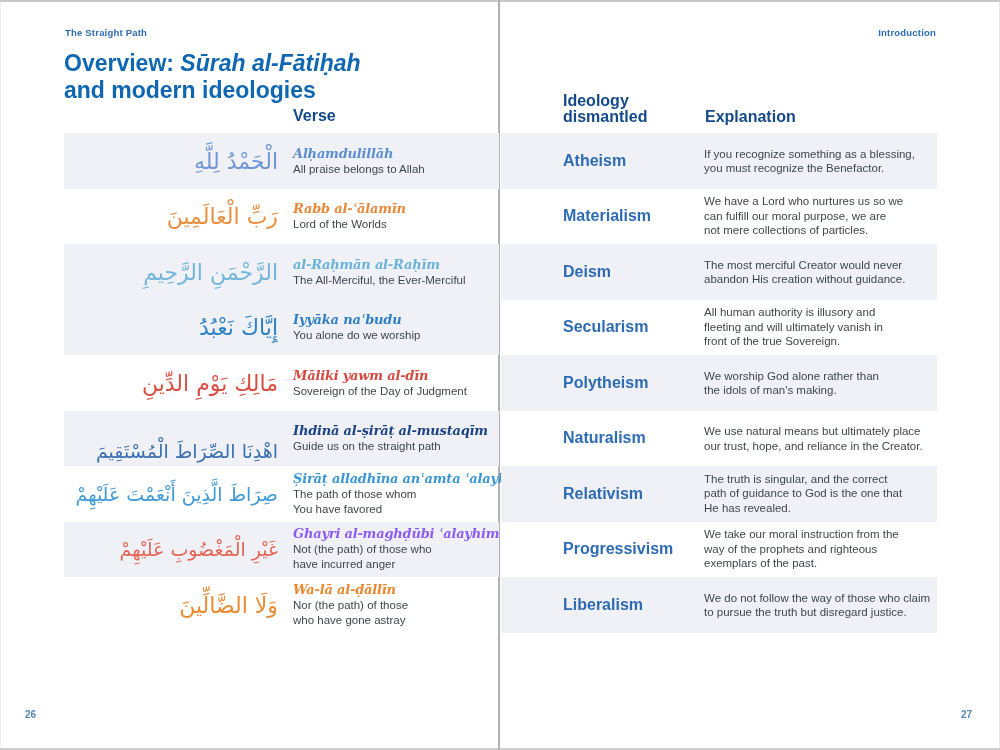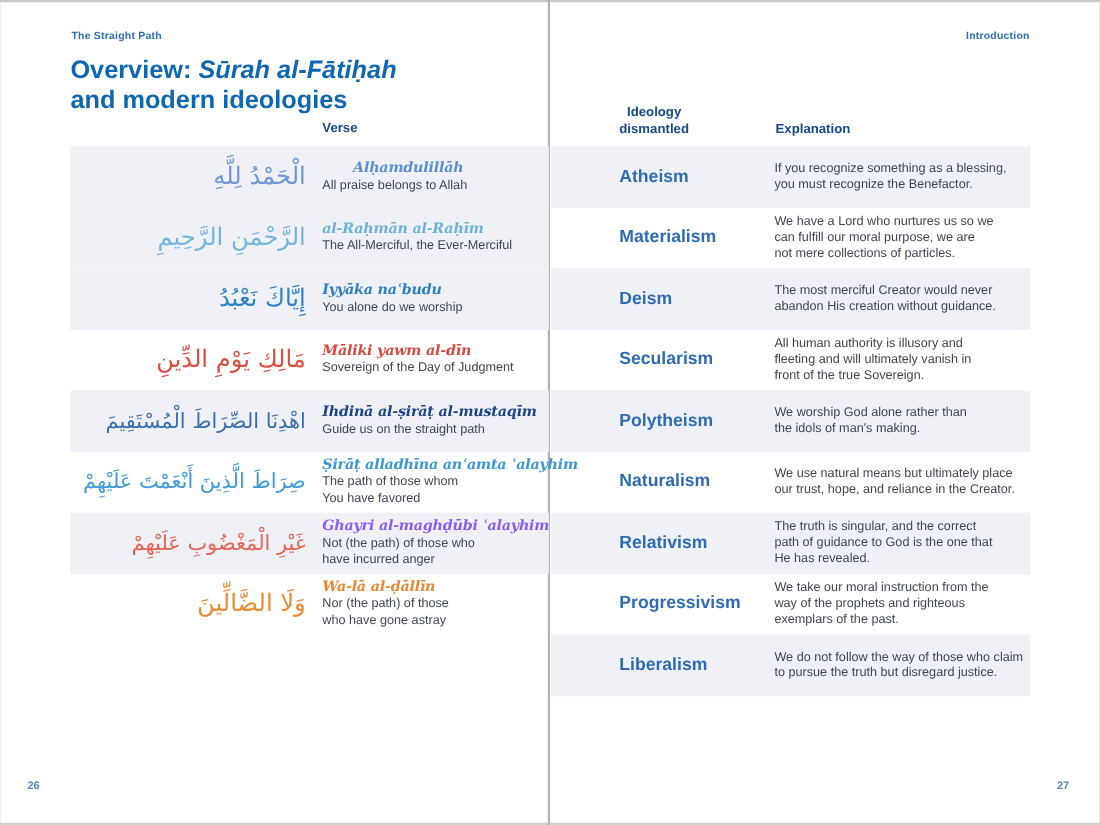--- a/index.html
+++ b/index.html
@@ -8,21 +8,21 @@
     font-family:"Liberation Sans","DejaVu Sans",sans-serif;
     box-shadow: inset 0 2px 0 #c9c9c9, inset 0 -2px 0 #cfcfcf, inset -1px 0 0 #e7e7e7, inset 1px 0 0 #efefef;
   }
   .divider{position:absolute;left:498px;top:0;bottom:0;width:2px;background:#b2b2b2;}
   .running{position:absolute;top:27px;font-size:9.5px;font-weight:bold;letter-spacing:0.2px;}
   .running.left{left:65px;}
   .running.right{right:64px;}
   .title{position:absolute;left:64px;top:50px;font-size:23px;font-weight:bold;line-height:27px;
          font-family:"Liberation Sans","DejaVu Sans",sans-serif;}
   .title .it{font-style:italic;}
-  .colhead{position:absolute;font-size:12px;font-weight:bold;line-height:16px;white-space:pre-line;text-align:center;}
+  .colhead{position:absolute;font-size:16px;font-weight:bold;line-height:16px;white-space:pre-line;}
   .ch-verse{left:293px;top:108px;}
   .ch-ideology{left:563px;top:93px;}
   .ch-explanation{left:705px;top:109px;}
   .rows-left{position:absolute;left:64px;top:133px;width:435px;}
   .rows-right{position:absolute;left:501px;top:133px;width:436px;}
   .vrow,.irow{position:relative;height:55.5px;}
   .alt{background:#eff1f7;}
   .ar{position:absolute;right:221px;top:50%;transform:translateY(-50%);direction:rtl;white-space:nowrap;
       font-family:"DejaVu Sans",sans-serif;font-size:22px;}
   .ar.sm{font-size:19px;}
@@ -56,22 +56,29 @@
 
   <div class="colhead ch-ideology" style="color: rgb(20, 73, 138);">Ideology
 dismantled</div>
 
   <div class="colhead ch-explanation" style="color: rgb(20, 73, 138);">Explanation</div>
 
   <div class="rows-left">
     <div class="vrow alt">
       <div class="ar" style="color: rgb(111, 150, 214);">الْحَمْدُ لِلَّهِ</div>
       <div class="lat">
-        <div class="translit" style="color: rgb(91, 142, 209); margin-left: 28px;">Alḥamdulillāh</div>
+        <div class="translit" style="color: rgb(91, 142, 209);">Alḥamdulillāh</div>
         <div class="trans">All praise belongs to Allah</div>
+      </div>
+    </div>
+    <div class="vrow">
+      <div class="ar" style="color: rgb(234, 143, 62);">رَبِّ الْعَالَمِينَ</div>
+      <div class="lat">
+        <div class="translit" style="color: rgb(232, 137, 58);">Rabb al-ʿālamīn</div>
+        <div class="trans">Lord of the Worlds</div>
       </div>
     </div>
     <div class="vrow alt">
       <div class="ar" style="color: rgb(116, 182, 218);">الرَّحْمَنِ الرَّحِيمِ</div>
       <div class="lat">
         <div class="translit" style="color: rgb(106, 178, 216);">al-Raḥmān al-Raḥīm</div>
         <div class="trans">The All-Merciful, the Ever-Merciful</div>
       </div>
     </div>
     <div class="vrow alt">
@@ -82,21 +89,21 @@
       </div>
     </div>
     <div class="vrow">
       <div class="ar" style="color: rgb(218, 79, 67);">مَالِكِ يَوْمِ الدِّينِ</div>
       <div class="lat">
         <div class="translit" style="color: rgb(215, 73, 62);">Māliki yawm al-dīn</div>
         <div class="trans">Sovereign of the Day of Judgment</div>
       </div>
     </div>
     <div class="vrow alt">
-      <div class="ar sm" style="color: rgb(58, 112, 176);">اهْدِنَا الصِّرَاطَ الْمُسْتَقِيمَ</div>
+      <div class="ar sm" style="color: rgb(58, 112, 176); margin-top: 13px;">اهْدِنَا الصِّرَاطَ الْمُسْتَقِيمَ</div>
       <div class="lat">
         <div class="translit" style="color: rgb(28, 67, 132);">Ihdinā al-ṣirāṭ al-mustaqīm</div>
         <div class="trans">Guide us on the straight path</div>
       </div>
     </div>
     <div class="vrow">
       <div class="ar sm" style="color: rgb(63, 154, 214);">صِرَاطَ الَّذِينَ أَنْعَمْتَ عَلَيْهِمْ</div>
       <div class="lat">
         <div class="translit" style="color: rgb(59, 150, 212);">Ṣirāṭ alladhīna anʿamta ʿalayhim</div>
         <div class="trans">The path of those whom

